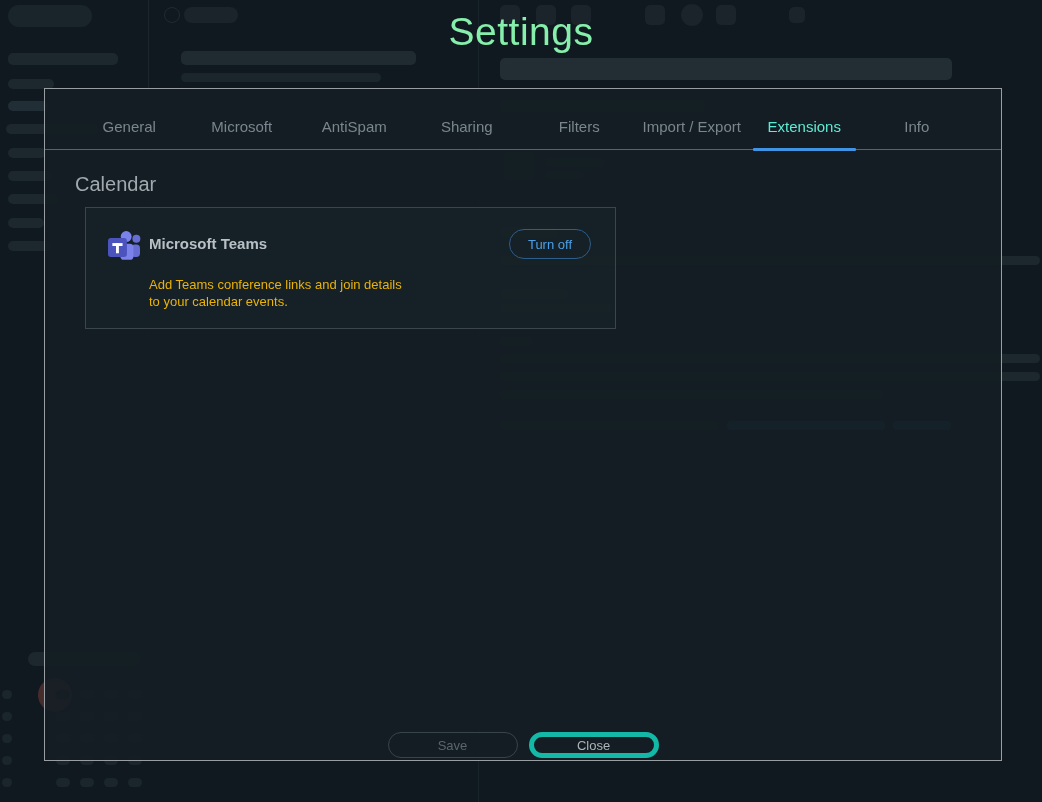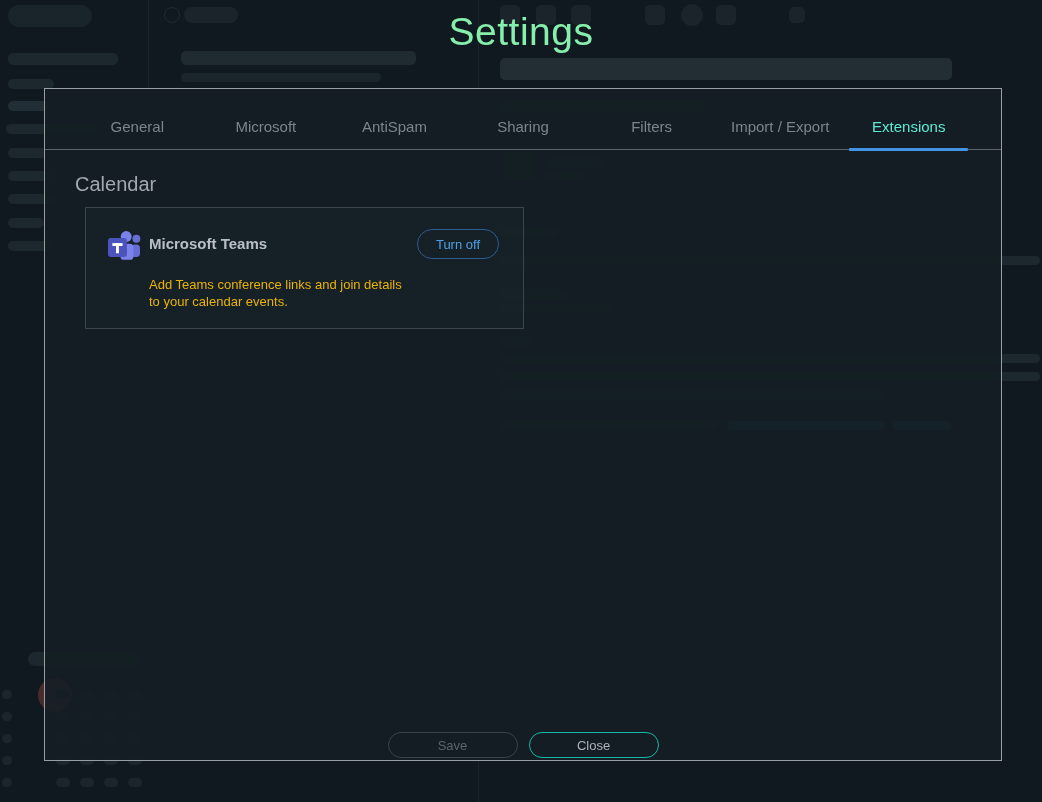--- a/index.html
+++ b/index.html
@@ -38,21 +38,21 @@
   .tab.active{color:#5eead4;}
   .tab.active::after{
     content:"";position:absolute;left:5px;right:5px;bottom:-2px;height:3px;
     background:#4193e4;border-radius:1px;
   }
   .section-title{
     position:absolute;left:30px;top:84px;
     font-size:20px;color:#a2a9ae;font-weight:400;
   }
   .ext-card{
-    position:absolute;left:40px;top:118px;width:439px;height:122px;
+    position:absolute;left:40px;top:118px;width:531px;height:122px;
     border:1px solid #3b454c;background:rgba(26,37,44,0.45);
   }
   .ext-icon{position:absolute;left:20px;top:22px;width:36px;height:32px;}
   .ext-title{
     position:absolute;left:63px;top:27px;
     font-size:15px;font-weight:bold;color:#b9c0c5;
   }
   .btn-turnoff{
     position:absolute;right:24px;top:21px;height:30px;padding:0 18px;
     border:1px solid #2c5d8d;border-radius:15px;background:transparent;
@@ -67,21 +67,21 @@
     position:absolute;left:0;right:0;bottom:2px;
     display:flex;justify-content:center;gap:11px;
   }
   .pill-btn{
     height:26px;min-width:130px;border-radius:19px;font-size:13px;
     background:transparent;cursor:pointer;padding:0 20px;
     font-family:inherit;
   }
   .btn-save{border:1px solid #39434a;color:#5b656d;}
   .btn-save-close{border:none;background:#e2665e;color:#ffffff;font-weight:bold;}
-  .btn-close{border:1px solid #14b8a6;color:#aeb5b9;}
+  .btn-close{border:5px solid #14b8a6;color:#aeb5b9;}
 </style>
 </head>
 <body>
 
 <div class="stage">
 
   <div class="bg-app">
 
     <div class="shape" style="left:8px;top:5px;width:84px;height:22px;border-radius:11px;background:#1a252b;"></div>
     <div class="vline" style="left:148px;top:0;height:662px;"></div>
@@ -160,20 +160,21 @@
   <div class="modal">
 
     <div class="tabs">
       <div class="tab">General</div>
       <div class="tab">Microsoft</div>
       <div class="tab">AntiSpam</div>
       <div class="tab">Sharing</div>
       <div class="tab">Filters</div>
       <div class="tab">Import / Export</div>
       <div class="tab active">Extensions</div>
+      <div class="tab">Info</div>
     </div>
 
     <div class="section-title">Calendar</div>
 
     <div class="ext-card">
       <svg class="ext-icon" viewBox="0 0 48 44" aria-hidden="true">
         <circle cx="27" cy="9" r="7.5" fill="#7b83eb"></circle>
         <circle cx="41" cy="12" r="5.5" fill="#666ed3"></circle>
         <rect x="34" y="20" width="12" height="17" rx="5" fill="#666ed3"></rect>
         <rect x="19" y="19" width="18" height="22" rx="5" fill="#7b83eb"></rect>

